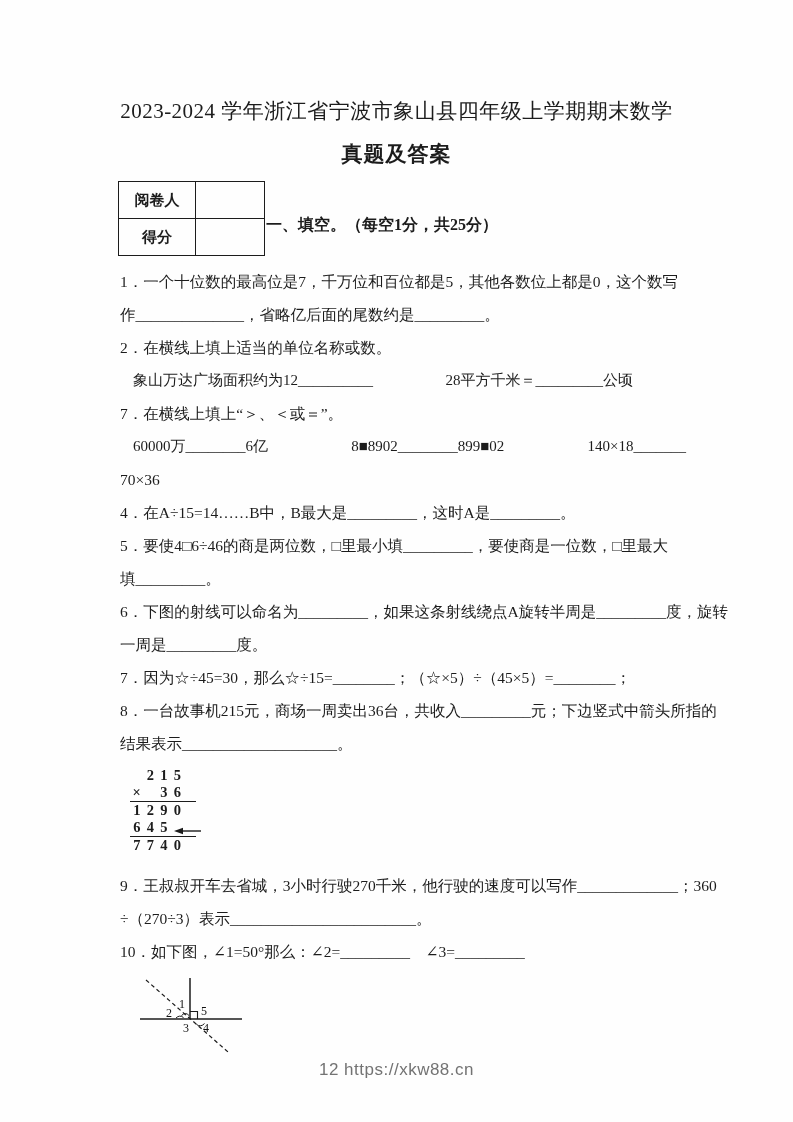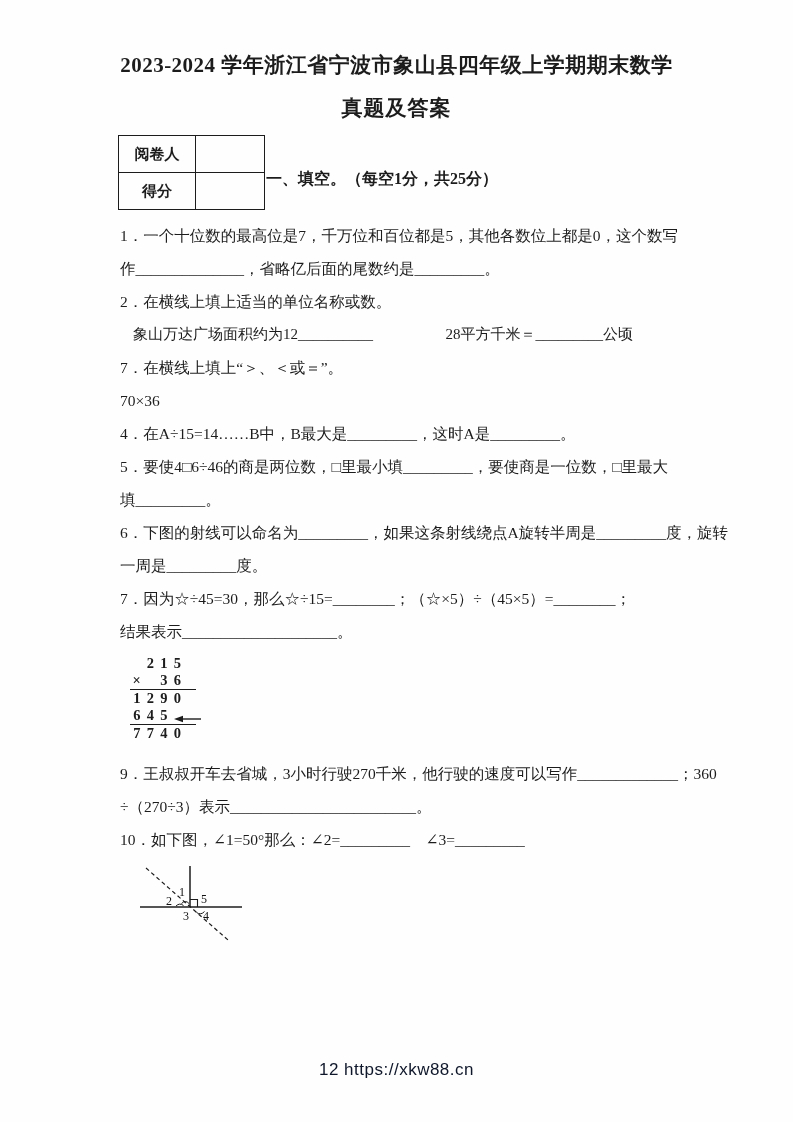--- a/index.html
+++ b/index.html
@@ -1,20 +1,20 @@
 <!DOCTYPE html>
 <html><head>
 <meta charset="utf-8">
 <style>
   html,body{margin:0;padding:0;background:#ffffff;}
   .page{
     position:relative;width:793px;height:1122px;margin:0 auto;background:#fefefe;
     font-family:"Liberation Serif","DejaVu Serif",serif;color:#1c1c1c;overflow:hidden;
   }
-  .title1{margin:52px 55px 0;text-align:center;font-size:21px;font-weight:bold;line-height:27px;letter-spacing:0.5px;}
+  .title1{margin:98px 55px 0;text-align:center;font-size:21px;font-weight:normal;line-height:27px;letter-spacing:0.5px;}
   .title2{margin-top:17px;text-align:center;font-size:21px;font-weight:bold;line-height:24px;letter-spacing:1px;}
 
   .gradebox-wrap{position:relative;margin:15px 0 0 118px;height:79px;}
   table.gradebox{border-collapse:collapse;}
   table.gradebox td{border:1.6px solid #1c1c1c;height:36px;font-size:15px;font-weight:bold;text-align:center;padding:0;}
   td.g-label{width:76px;}
   td.g-blank{width:68px;}
   .section-heading{position:absolute;left:148px;top:34px;font-size:16px;font-weight:bold;white-space:nowrap;}
 
   .content{margin:5px 0 0 120px;width:600px;}
@@ -28,21 +28,21 @@
   .mrow .c{width:13.5px;text-align:center;flex:none;}
   .u-line{border-bottom:1.6px solid #1c1c1c;}
   .arrow-wrap{position:absolute;left:43px;top:4px;width:30px;height:10px;}
 
   .diagram-wrap{margin:3px 0 0 20px;}
   .geo line,.geo path,.geo polyline{stroke:#1c1c1c;fill:none;}
   .geo text{font-size:12px;fill:#111;font-family:"Liberation Serif","DejaVu Serif",serif;}
 
   .footer{
     position:absolute;left:0;right:0;top:1060px;text-align:center;
-    font-family:"Liberation Sans","DejaVu Sans",sans-serif;font-size:17px;color:#0f172a;letter-spacing:0.5px;
+    font-family:"Liberation Sans","DejaVu Sans",sans-serif;font-size:17px;color:#737373;letter-spacing:0.5px;
   }
 </style>
 </head>
 <body>
 
 <div class="page">
 
   <div class="title1">2023-2024 学年浙江省宁波市象山县四年级上学期期末数学</div>
   <div class="title2">真题及答案</div>
 
@@ -64,27 +64,33 @@
 
   <div class="content">
     <p class="line">1．一个十位数的最高位是7，千万位和百位都是5，其他各数位上都是0，这个数写</p>
     <p class="line">作______________，省略亿后面的尾数约是_________。</p>
     <p class="line">2．在横线上填上适当的单位名称或数。</p>
     <div class="seg-line q2-line">
       <span>象山万达广场面积约为12__________</span>
       <span>28平方千米＝_________公顷</span>
     </div>
     <p class="line">7．在横线上填上“＞、＜或＝”。</p>
+    <div class="seg-line q3-line">
+      <span>60000万________6亿</span>
+      <span>8■8902________899■02</span>
+      <span>140×18_______</span>
+    </div>
     <p class="line">70×36</p>
     <p class="line">4．在A÷15=14……B中，B最大是_________，这时A是_________。</p>
     <p class="line">5．要使4□6÷46的商是两位数，□里最小填_________，要使商是一位数，□里最大</p>
     <p class="line">填_________。</p>
     <p class="line">6．下图的射线可以命名为_________，如果这条射线绕点A旋转半周是_________度，旋转</p>
     <p class="line">一周是_________度。</p>
     <p class="line">7．因为☆÷45=30，那么☆÷15=________；（☆×5）÷（45×5）=________；</p>
+    <p class="line">8．一台故事机215元，商场一周卖出36台，共收入_________元；下边竖式中箭头所指的</p>
     <p class="line">结果表示____________________。</p>
 
     <div class="mult">
       <div class="mrow">
         <span class="c"></span>
         <span class="c">2</span>
         <span class="c">1</span>
         <span class="c">5</span>
       </div>
       <div class="mrow u-line">

